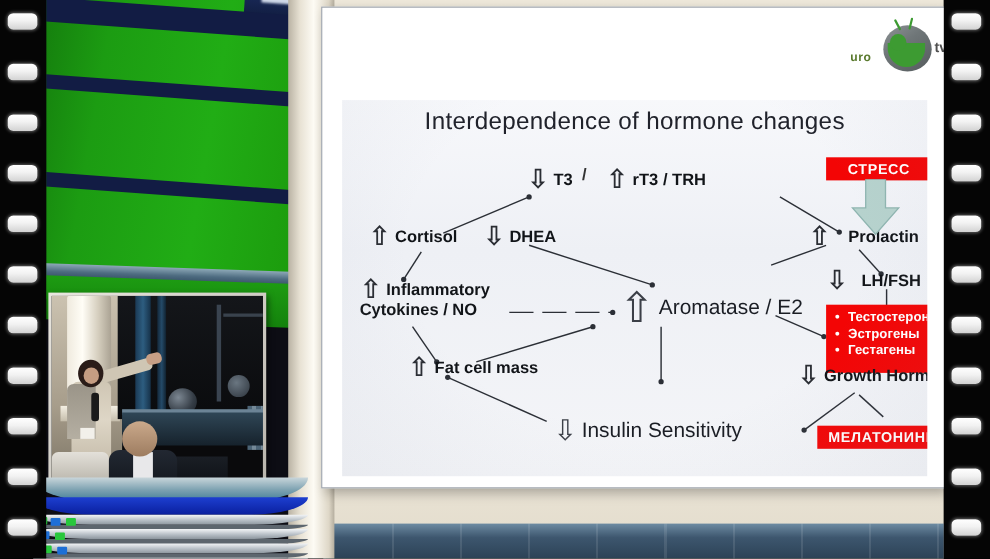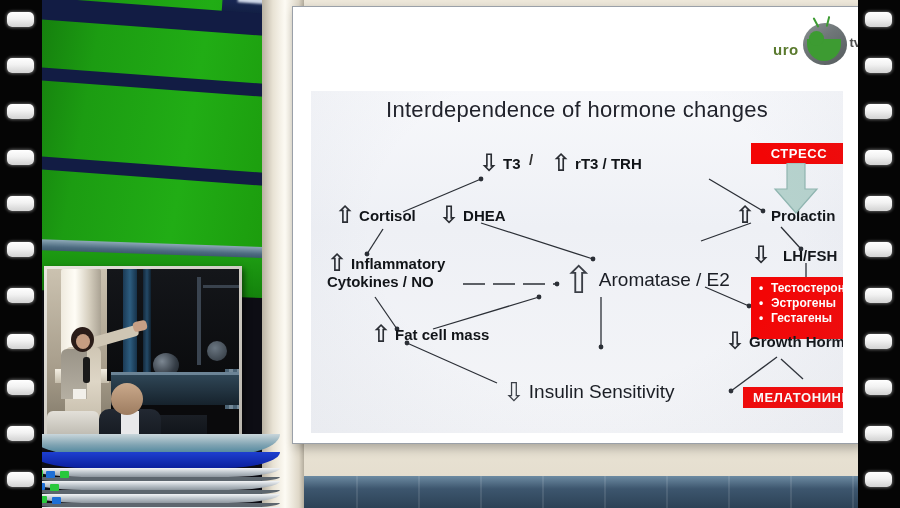--- a/index.html
+++ b/index.html
@@ -260,21 +260,21 @@
   }
   .logo {
     position: absolute;
     right: -4px; top: 8px;
     width: 92px; height: 56px;
     z-index: 26;
   }
   .logo-text {
     position: absolute;
     left: 2px; bottom: 13px;
-    font-size: 15px;
+    font-size: 11px;
     font-weight: bold;
     color: #5a7a2e;
     letter-spacing: .5px;
   }
   .logo-tv {
     position: absolute;
     right: 2px; top: 20px;
     font-size: 13px;
     font-weight: bold;
     color: #4f4f4f;

